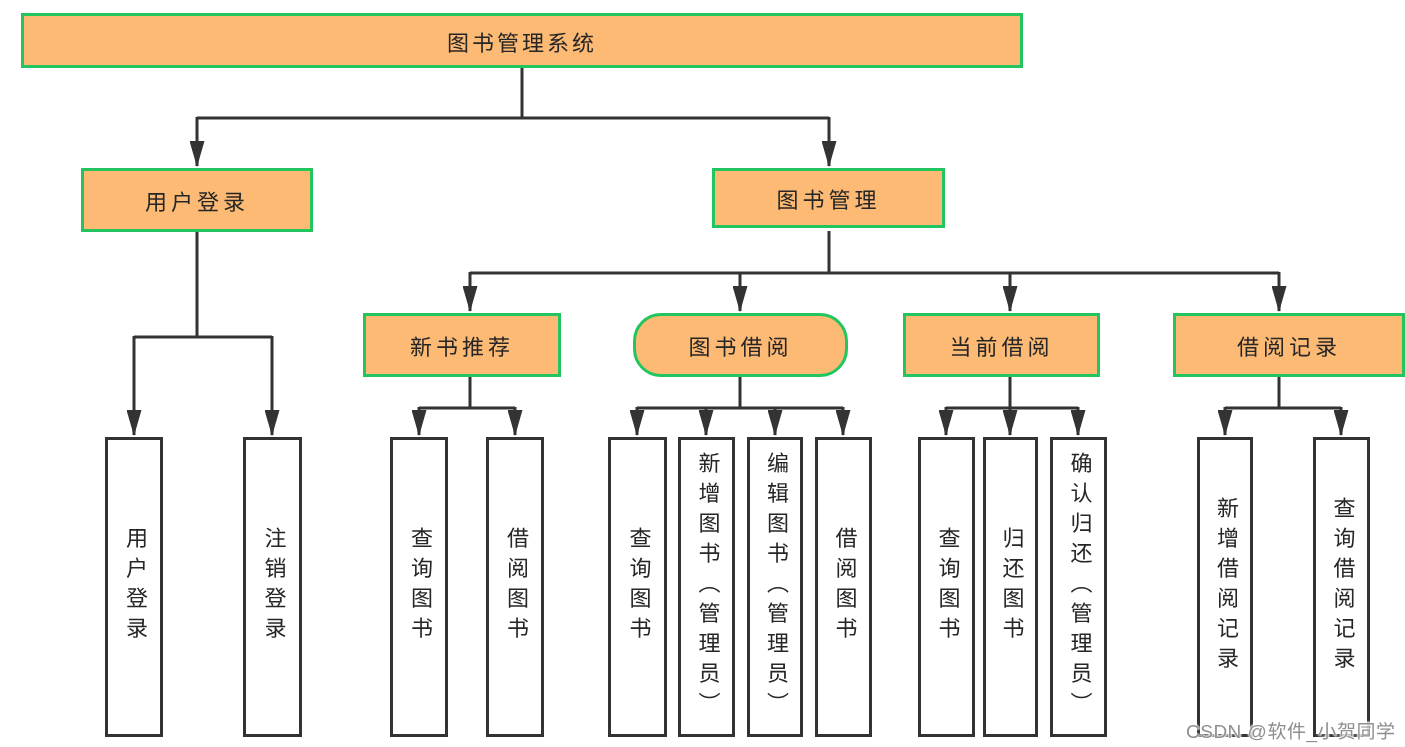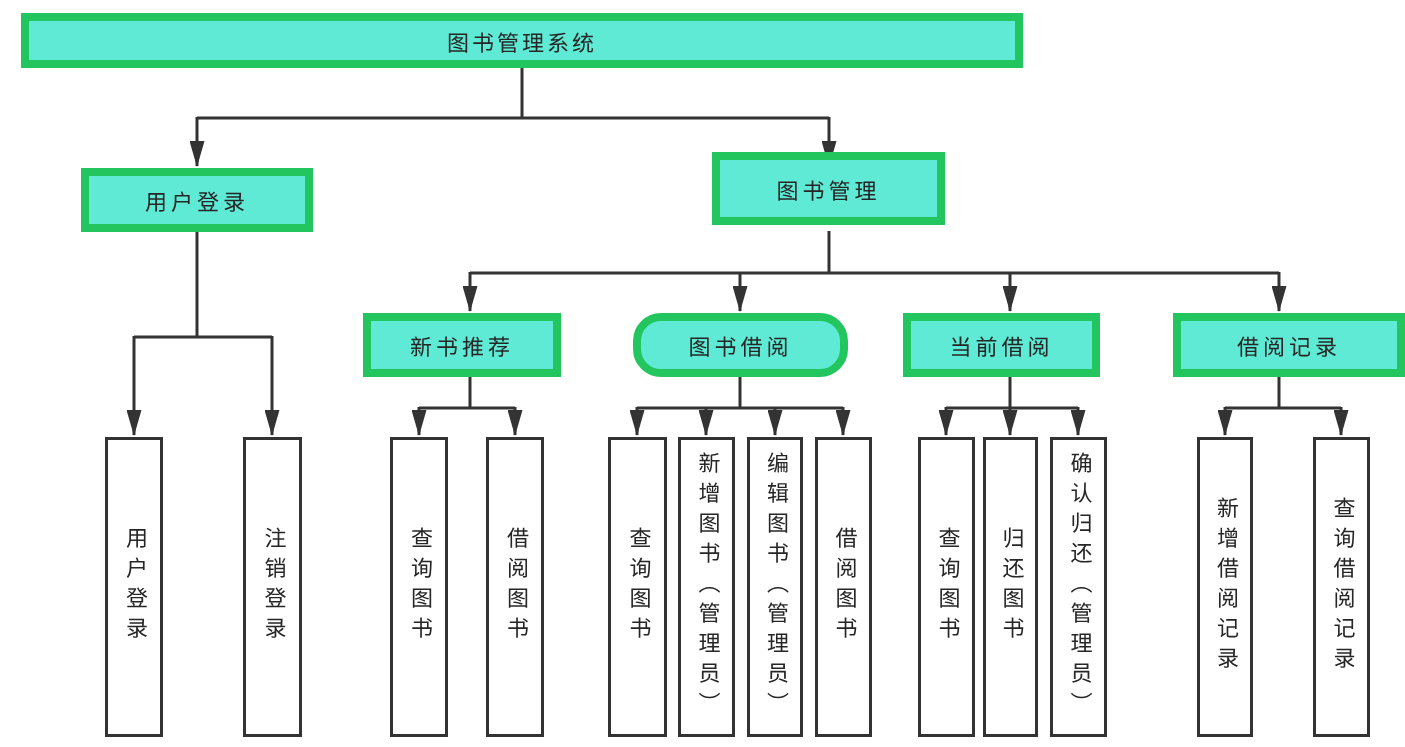--- a/index.html
+++ b/index.html
@@ -7,22 +7,22 @@
     position:relative;
     width:1405px;height:747px;
     background:#ffffff;
     font-family:"Liberation Sans",sans-serif;
     overflow:hidden;
   }
   #wires{position:absolute;left:0;top:0;z-index:0;}
   .node{
     position:absolute;
     box-sizing:border-box;
-    border:8px solid #22c55e;
-    background:#5eead4;
+    border:3px solid #22c55e;
+    background:#fdba74;
     display:flex;align-items:center;justify-content:center;
     color:#262626;
     font-size:22px;
     letter-spacing:4px;
     z-index:1;
     white-space:nowrap;
   }
   .vnode{
     position:absolute;
     box-sizing:border-box;
@@ -102,21 +102,21 @@
       <path d="M1279,376 V408"></path>
       <path d="M1225,408 H1341"></path>
       <path d="M1225,407 V435" marker-end="url(#arrow)"></path>
       <path d="M1341,407 V435" marker-end="url(#arrow)"></path>
     </g>
   </svg>
 
   <div class="node" style="left:21px;top:13px;width:1002px;height:55px;letter-spacing:3px;">图书管理系统</div>
 
   <div class="node" style="left:81px;top:168px;width:232px;height:64px;">用户登录</div>
-  <div class="node" style="left:712px;top:152px;width:233px;height:73px;">图书管理</div>
+  <div class="node" style="left:712px;top:168px;width:233px;height:60px;">图书管理</div>
 
   <div class="node" style="left:363px;top:313px;width:198px;height:64px;text-align:center;">新书推荐</div>
   <div class="node" style="left:633px;top:313px;width:215px;height:64px;border-radius:28px;">图书借阅</div>
   <div class="node" style="left:903px;top:313px;width:197px;height:64px;">当前借阅</div>
   <div class="node" style="left:1173px;top:313px;width:232px;height:64px;">借阅记录</div>
 
   <div class="vnode" style="left:105px;top:437px;width:58px;height:300px;">
     <span class="vtext">用户登录</span>
   </div>
   <div class="vnode" style="left:243px;top:437px;width:59px;height:300px;">
@@ -153,14 +153,15 @@
     <span class="vtext">确认归还（管理员）</span>
   </div>
 
   <div class="vnode" style="left:1197px;top:437px;width:56px;height:300px;">
     <span class="vtext">新增借阅记录</span>
   </div>
   <div class="vnode" style="left:1313px;top:437px;width:57px;height:300px;">
     <span class="vtext">查询借阅记录</span>
   </div>
 
+  <div class="watermark">CSDN @软件_小贺同学</div>
 
 </div>
 
 </body></html>

